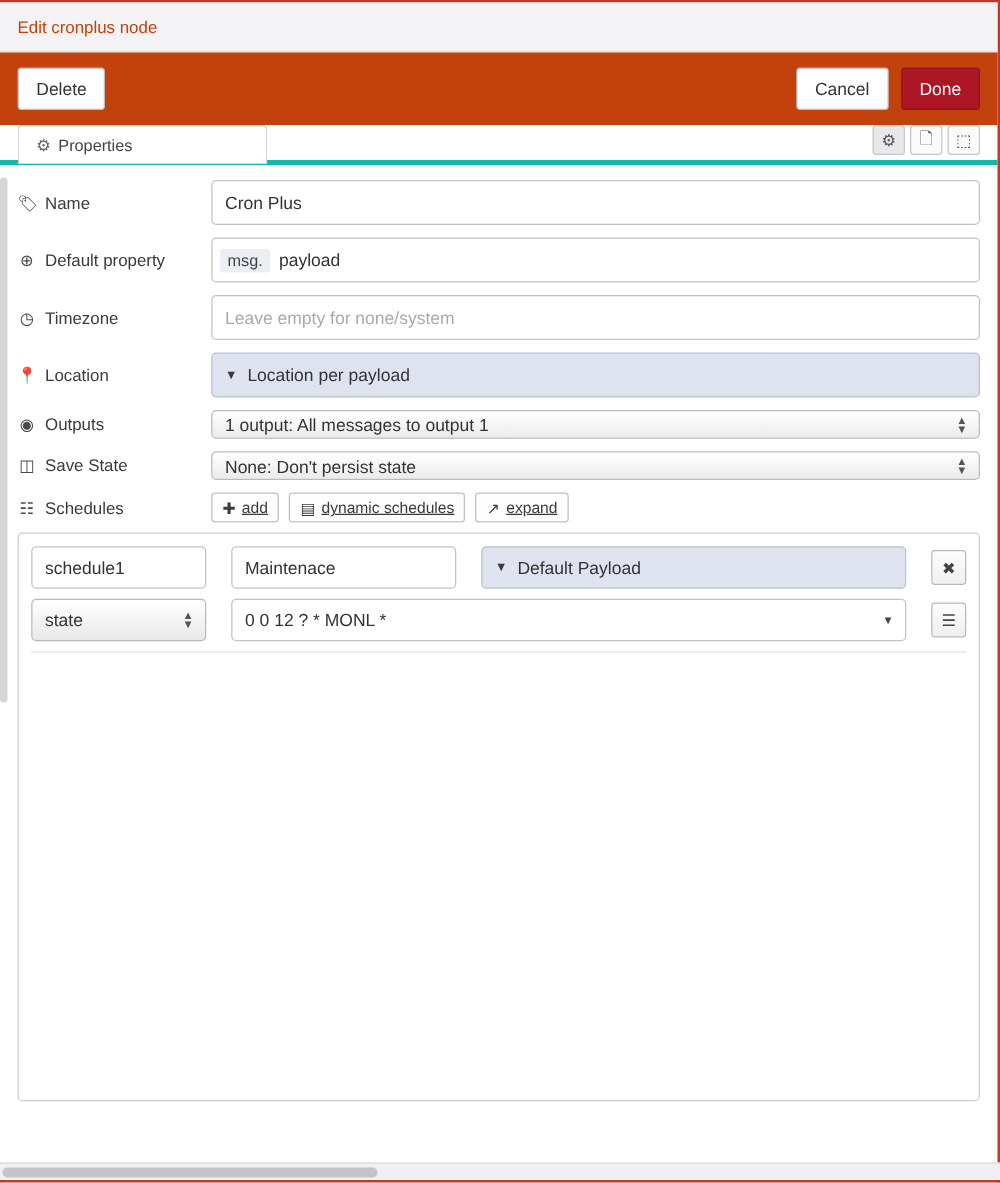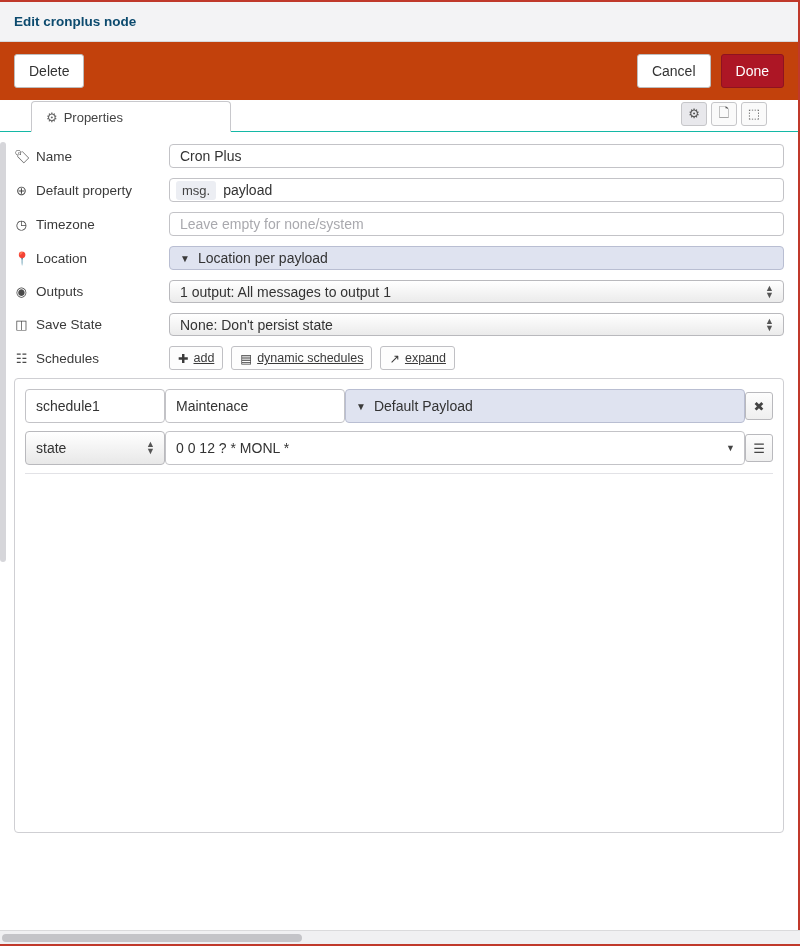--- a/index.html
+++ b/index.html
@@ -28,22 +28,22 @@
     height: 40px;
     background: #f3f3f5;
     border-bottom: 1px solid #d8d8da;
     display: flex;
     align-items: center;
     padding-left: 14px;
     flex: 0 0 auto;
   }
   .dlg-title {
     font-size: 13.5px;
-    font-weight: bold;
-    color: #0c4a6e;
+    font-weight: normal;
+    color: #c2410c;
   }
   
   .dlg-toolbar {
     height: 58px;
     background: #c2410c;
     display: flex;
     align-items: center;
     padding: 0 14px;
     flex: 0 0 auto;
   }
@@ -65,23 +65,23 @@
   .btn-done {
     background: #ad1625;
     border-color: #8f1220;
     color: #ffffff;
   }
   
   .tabbar {
     height: 32px;
     position: relative;
     display: flex;
-    align-items: center;
-    padding: 0 31px;
-    border-bottom: 1px solid #14b8a6;
+    align-items: flex-start;
+    padding: 0 14px;
+    border-bottom: 4px solid #14b8a6;
     background: transparent;
     flex: 0 0 auto;
   }
   .tab {
     height: 31px;
     line-height: 31px;
     padding: 0 18px 0 14px;
     background: #ffffff;
     border: 1px solid #c8c8cc;
     border-bottom: 1px solid #ffffff;
@@ -126,21 +126,21 @@
     font-size: 13.5px;
     color: #3a3a3a;
     display: flex;
     align-items: center;
     gap: 7px;
     white-space: nowrap;
   }
   .lbl .gi { color: #4a4a4a; font-size: 13px; width: 15px; text-align: center; display:inline-block;}
   .field {
     flex: 1 1 auto;
-    height: 24px;
+    height: 36px;
     border: 1px solid #c3c3c7;
     border-radius: 4px;
     background: #ffffff;
     display: flex;
     align-items: center;
     padding: 0 10px;
     font-size: 14px;
     color: #333;
   }
   .field.placeholder { color: #a9a9ae; }
@@ -207,21 +207,21 @@
     border: 1px solid #cfcfd3;
     border-radius: 4px;
     background: #ffffff;
     height: 455px;
     padding: 10px;
     overflow: hidden;
   }
   .sched-row {
     display: flex;
     align-items: center;
-    gap: 0;
+    gap: 20px;
     margin-bottom: 8px;
   }
   .s-input {
     height: 34px;
     border: 1px solid #c3c3c7;
     border-radius: 4px;
     background: #ffffff;
     display: flex;
     align-items: center;
     padding: 0 10px;

